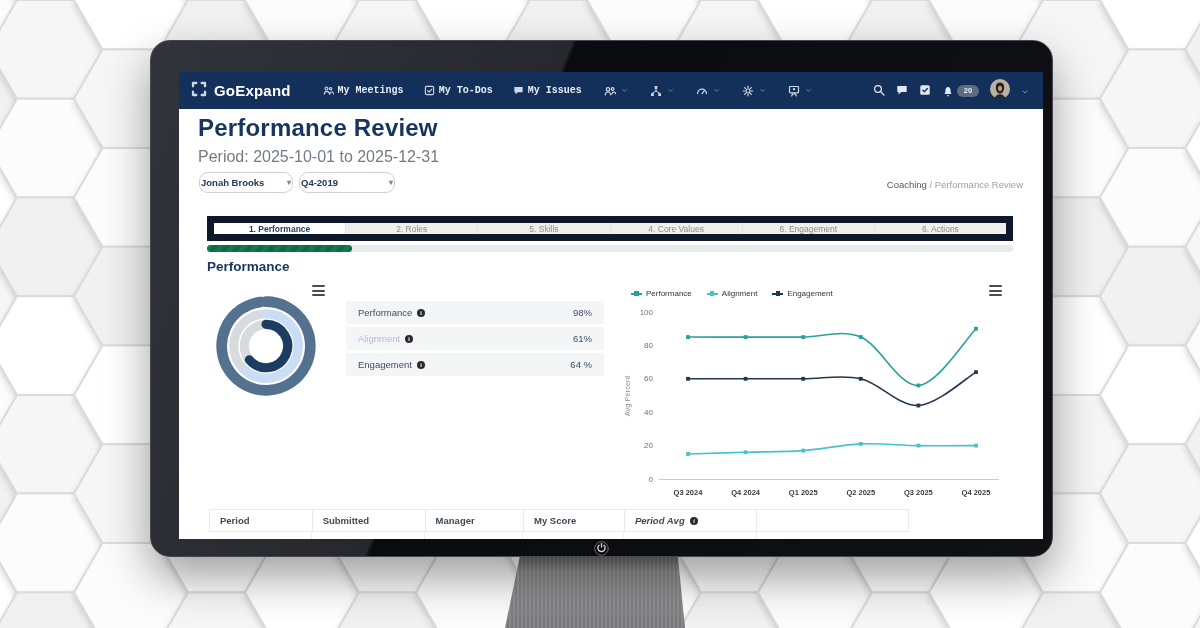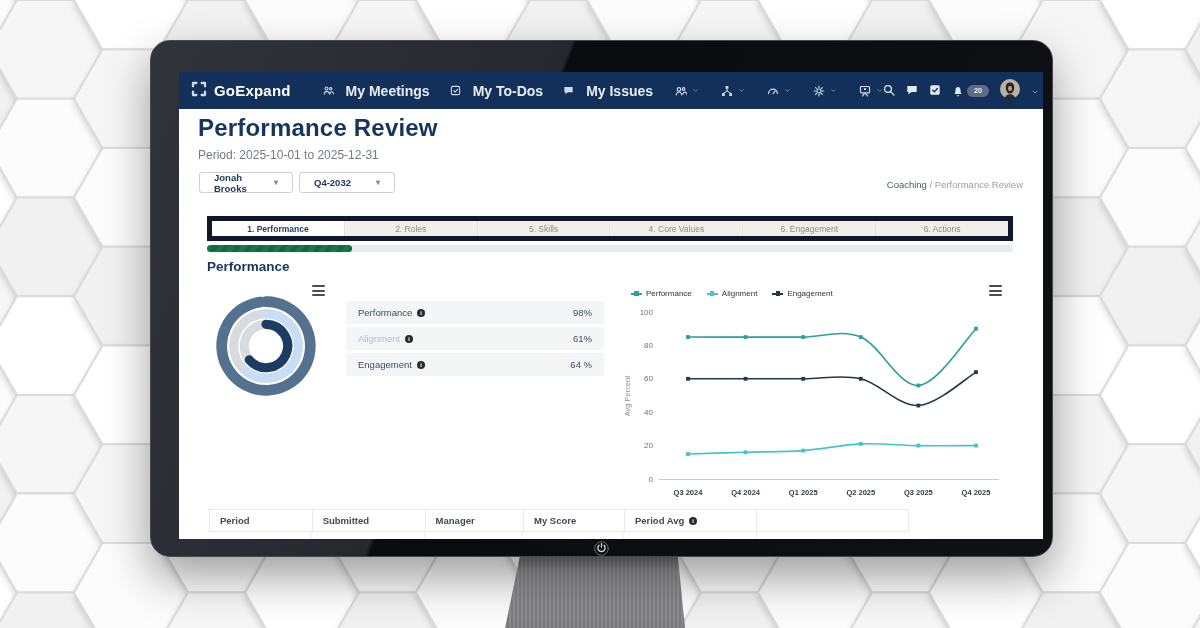--- a/index.html
+++ b/index.html
@@ -22,44 +22,44 @@
   .screen { position:absolute; left:28px; top:31px; width:864px; height:467px;
     background:#ffffff; overflow:hidden; }
   .power { position:absolute; left:443px; top:500px; width:15px; height:15px; cursor:pointer; }
 
   
   .navbar { position:absolute; left:0; top:0; width:864px; height:37px; background:#13305a;
     display:flex; align-items:center; padding:0 14px 0 12px; }
   .logo { display:flex; align-items:center; gap:7px; }
   .logo-text { color:#fff; font-size:15px; font-weight:800; letter-spacing:.2px; }
   .nav-items { display:flex; align-items:center; margin-left:32px; gap:20px; }
-  .nav-item { display:flex; align-items:center; gap:12px; color:#e8edf5; font-size:14px;
-    font-weight:700; cursor:pointer; white-space:nowrap; }
+  .nav-item { display:flex; align-items:center; gap:4px; color:#e8edf5; font-size:10px;
+    font-weight:700; cursor:pointer; white-space:nowrap;font-family:Liberation Mono, monospace; }
   .nav-ico-dd { display:flex; align-items:center; gap:5px; cursor:pointer; margin-left:2px; }
   .nav-right { margin-left:auto; display:flex; align-items:center; gap:11px; }
   .badge { min-width:22px; height:12px; border-radius:6px; background:#5c6c85; color:#eef2f8;
     font-size:7.5px; font-weight:700; display:flex; align-items:center; justify-content:center;
     padding:0 4px; }
   .bellgrp { display:flex; align-items:center; gap:3px; }
 
   
   .page-title { position:absolute; left:19px; top:42px; font-size:24px; font-weight:800;
     color:#16365f; letter-spacing:.2px; }
-  .page-period { position:absolute; left:19px; top:76px; font-size:12px; color:#717b87; }
+  .page-period { position:absolute; left:19px; top:76px; font-size:16px; color:#717b87; }
   .dd { position:absolute; top:100px; height:21px; background:#fff; border:1px solid #ccd3d2;
-    border-radius:3px; display:flex; align-items:center; justify-content:space-between;
-    padding:0 14px; font-size:9.5px; font-weight:700; color:#20395c; cursor:pointer; }
+    border-radius:9px; display:flex; align-items:center; justify-content:space-between;
+    padding:0 1px; font-size:9.5px; font-weight:700; color:#20395c; cursor:pointer; }
   .dd1 { left:20px; width:94px; } .dd2 { left:120px; width:96px; }
   .dd .car { color:#7c8894; font-size:8px; }
   .breadcrumb { position:absolute; right:20px; top:107px; font-size:9.5px; color:#98a0a9; }
   .breadcrumb .parent { color:#4d5a68; }
 
   
   .tabs { position:absolute; left:28px; top:144px; width:806px; height:25px; display:flex;
-    background:#f0efe9; border:5px solid #0f172a; }
+    background:#f0efe9; border:7px solid #0f172a; }
   .tab { flex:1; display:flex; align-items:center; justify-content:center; font-size:8.5px;
     color:#8d8d82; cursor:pointer; border-right:1px solid #e6e4da; }
   .tab:last-child { border-right:none; }
   .tab.active { background:#fff; color:#1d3a5e; font-weight:700; }
   .progress { position:absolute; left:28px; top:173px; width:806px; height:7px;
     background:#e8ebeb; border-radius:3.5px; }
   .progress .fill { height:100%; border-radius:3.5px;
     background:repeating-linear-gradient(120deg,#17794b 0 5px,#0e6a41 5px 10px); }
 
   
@@ -379,21 +379,21 @@
     </div>
 
     <div class="page-title">Performance Review</div>
     <div class="page-period">Period: 2025-10-01 to 2025-12-31</div>
 
     <div class="dd dd1">
       <span>Jonah Brooks</span>
       <span class="car">▾</span>
     </div>
     <div class="dd dd2">
-      <span>Q4-2032</span>
+      <span>Q4-2019</span>
       <span class="car">▾</span>
     </div>
 
     <div class="breadcrumb">
       <span class="parent">Coaching</span>
       <span>/</span>
       <span>Performance Review</span>
     </div>
 
     <div class="tabs" id="tabs">
@@ -527,21 +527,21 @@
           </div>
           <div class="th" style="width: 130px;">
             <span>Submitted</span>
           </div>
           <div class="th" style="width: 113px;">
             <span>Manager</span>
           </div>
           <div class="th" style="width: 116px; text-align: center;">
             <span>My Score</span>
           </div>
-          <div class="th" style="width: 152px;">
+          <div class="th" style="width: 152px; font-style: italic;">
             <span>Period Avg</span>
             <svg width="8" height="8" viewBox="0 0 8 8">
               <circle cx="4" cy="4" r="4" fill="#2b2b2b"></circle>
               <text x="4" y="6.1" font-size="5.5" fill="#fff" text-anchor="middle" font-weight="bold" font-family="Liberation Serif, serif">i</text>
             </svg>
           </div>
           <div class="th" style="width: 175px;"></div>
         </div>
       <div class="tsub" id="tsub">
           <div class="td" style="width: 118px;"></div>

